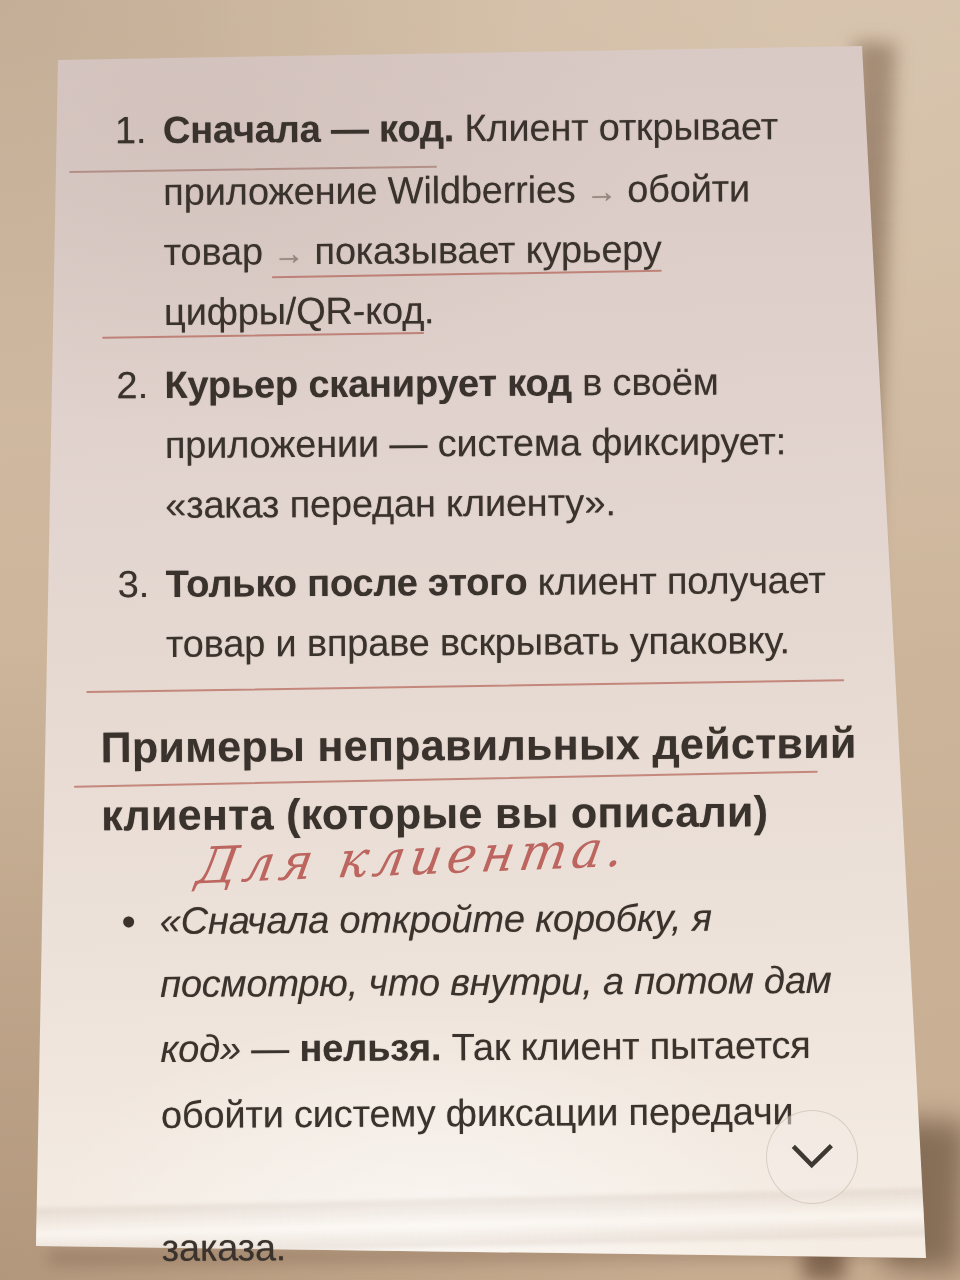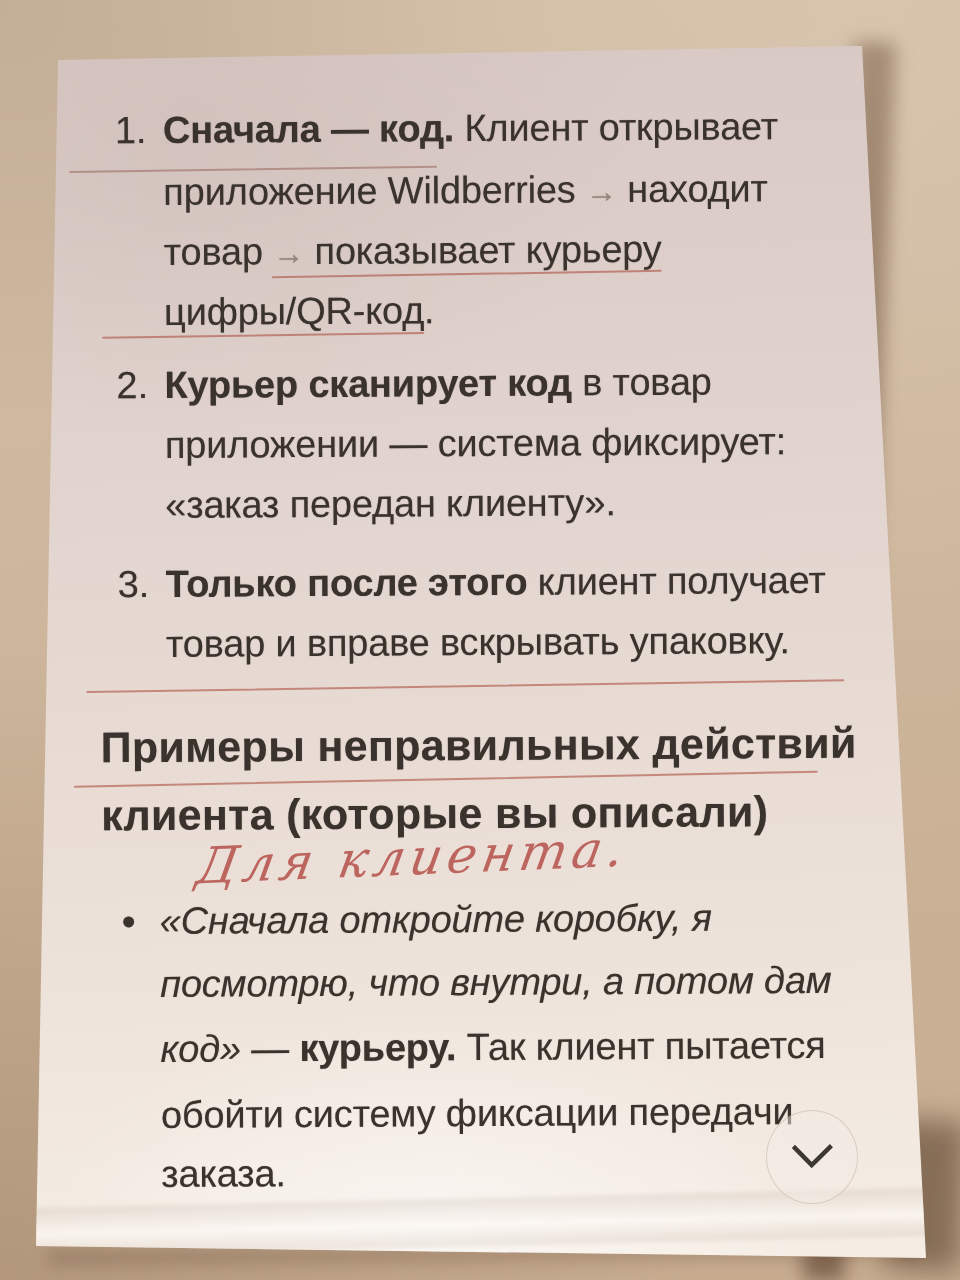--- a/index.html
+++ b/index.html
@@ -65,49 +65,49 @@
   <div class="shadow-bottom"></div>
 
   <div class="paper">
     <div class="crease"></div>
   </div>
 
   <div class="content">
 
     <div class="num" style="top:98px">1.</div>
     <div class="ln" style="top:98px"><span class="pt-b">Сначала — код.</span><span class="pt-r"> Клиент открывает</span></div>
-    <div class="ln" style="top:160px"><span class="pt-r">приложение Wildberries </span><span class="pt-a">→</span><span class="pt-r"> находит</span></div>
+    <div class="ln" style="top:160px"><span class="pt-r">приложение Wildberries </span><span class="pt-a">→</span><span class="pt-r"> обойти</span></div>
     <div class="ln" style="top:220px"><span class="pt-r">товар </span><span class="pt-a">→</span><span class="pt-r"> показывает курьеру</span></div>
     <div class="ln" style="top:280px"><span class="pt-r">цифры/QR-код.</span></div>
     <div class="pen pen-gray" style="left:72px;top:167px;width:368px;transform:rotate(-0.5deg)"></div>
     <div class="pen pen-red" style="left:274px;top:273px;width:390px;transform:rotate(-0.6deg)"></div>
     <div class="pen pen-red" style="left:104px;top:333px;width:322px;transform:rotate(-0.5deg)"></div>
 
     <div class="num" style="top:353px">2.</div>
-    <div class="ln" style="top:353px"><span class="pt-b">Курьер сканирует код</span><span class="pt-r"> в товар</span></div>
+    <div class="ln" style="top:353px"><span class="pt-b">Курьер сканирует код</span><span class="pt-r"> в своём</span></div>
     <div class="ln" style="top:413px"><span class="pt-r">приложении — система фиксирует:</span></div>
     <div class="ln" style="top:473px"><span class="pt-r">«заказ передан клиенту».</span></div>
 
     <div class="num" style="top:552px">3.</div>
     <div class="ln" style="top:552px"><span class="pt-b">Только после этого</span><span class="pt-r"> клиент получает</span></div>
     <div class="ln" style="top:612px"><span class="pt-r">товар и вправе вскрывать упаковку.</span></div>
     <div class="pen pen-red" style="left:86px;top:685px;width:758px;transform:rotate(-0.55deg)"></div>
 
     <div class="hline" style="top:712px">Примеры неправильных действий</div>
     <div class="pen pen-red" style="left:73px;top:778px;width:744px;transform:rotate(-0.8deg)"></div>
     <div class="hline" style="top:780px">клиента (которые вы описали)</div>
 
     <div class="hand">Для клиента.</div>
 
     <div class="bullet" style="top:889px">•</div>
     <div class="ln bl" style="top:889px"><span class="pt-i">«Сначала откройте коробку, я</span></div>
     <div class="ln bl" style="top:952px"><span class="pt-i">посмотрю, что внутри, а потом дам</span></div>
-    <div class="ln bl" style="top:1017px"><span class="pt-i">код»</span><span class="pt-r"> — </span><span class="pt-b">курьеру.</span><span class="pt-r"> Так клиент пытается</span></div>
+    <div class="ln bl" style="top:1017px"><span class="pt-i">код»</span><span class="pt-r"> — </span><span class="pt-b">нельзя.</span><span class="pt-r"> Так клиент пытается</span></div>
     <div class="ln bl" style="top:1083px"><span class="pt-r">обойти систему фиксации передачи</span></div>
-    <div class="ln bl" style="top:1142px"><span class="pt-r">заказа.</span></div>
+    <div class="ln bl" style="top:1216px"><span class="pt-r">заказа.</span></div>
   </div>
 
   <button class="scroll-btn">
     <svg width="46" height="28" viewBox="0 0 46 28">
       <path d="M4 4 L23 22 L42 2" fill="none" stroke="#3e3833" stroke-width="4.5" stroke-linecap="butt" stroke-linejoin="miter"></path>
     </svg>
   </button>
 </div>
 
 </body></html>

